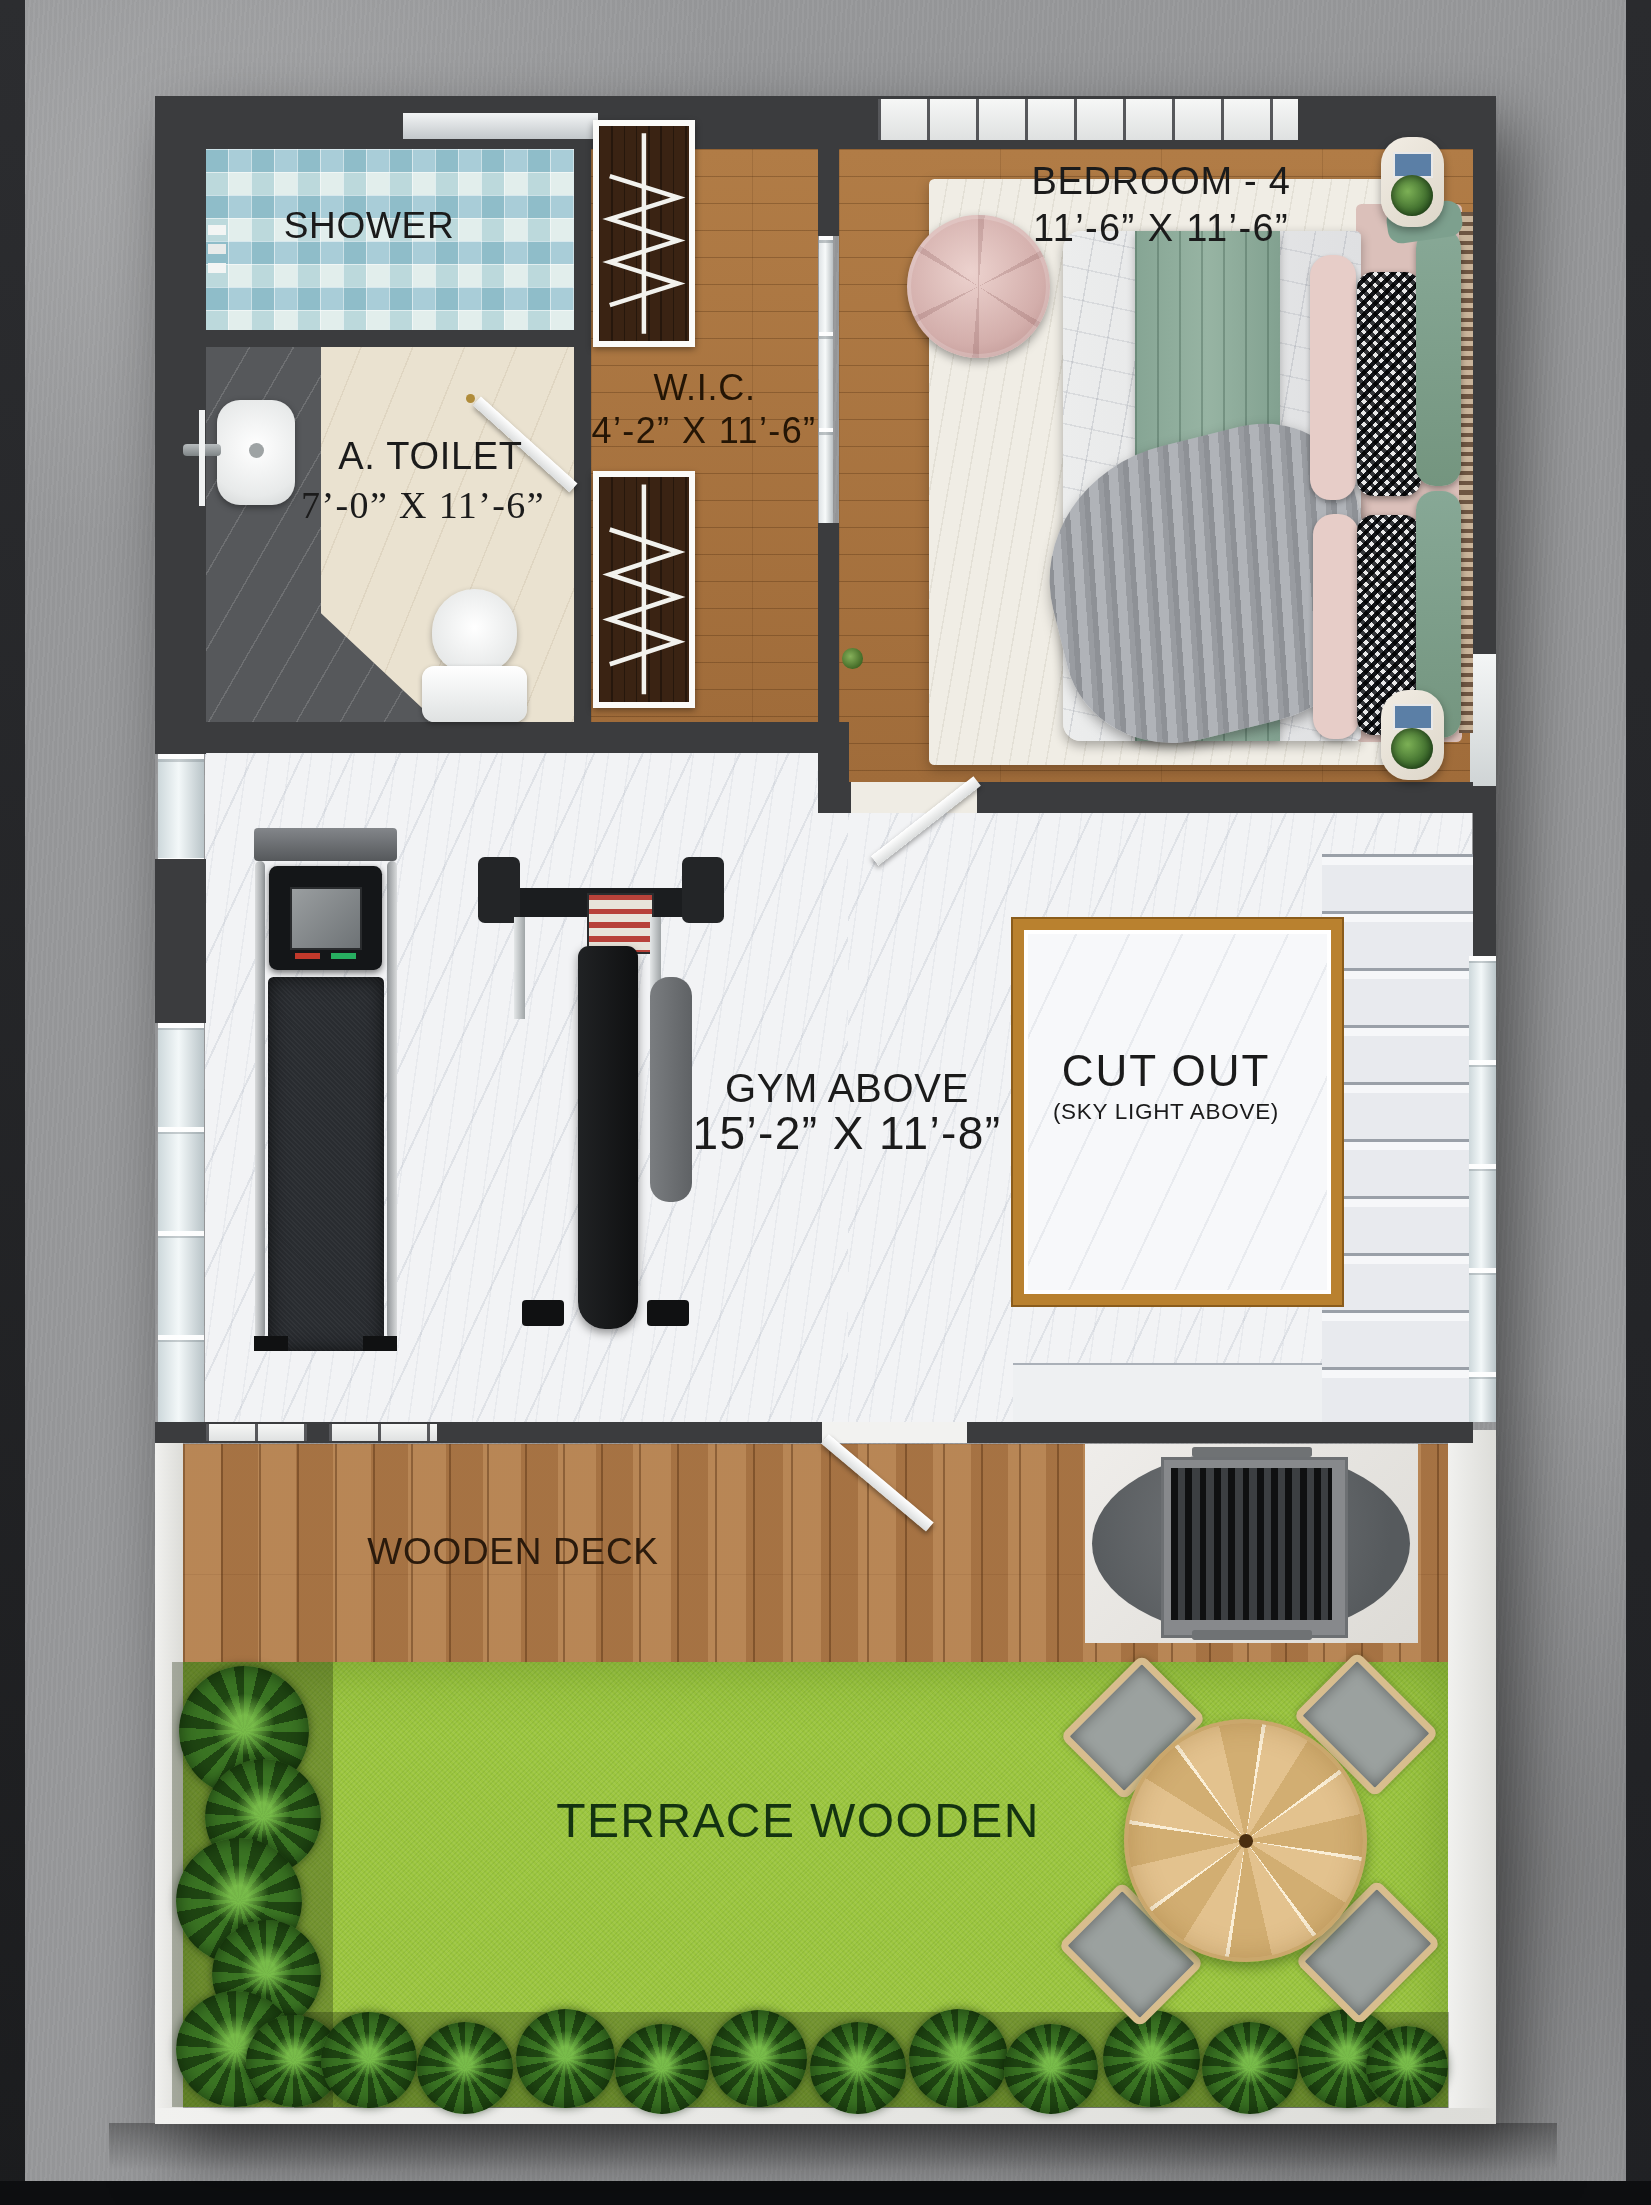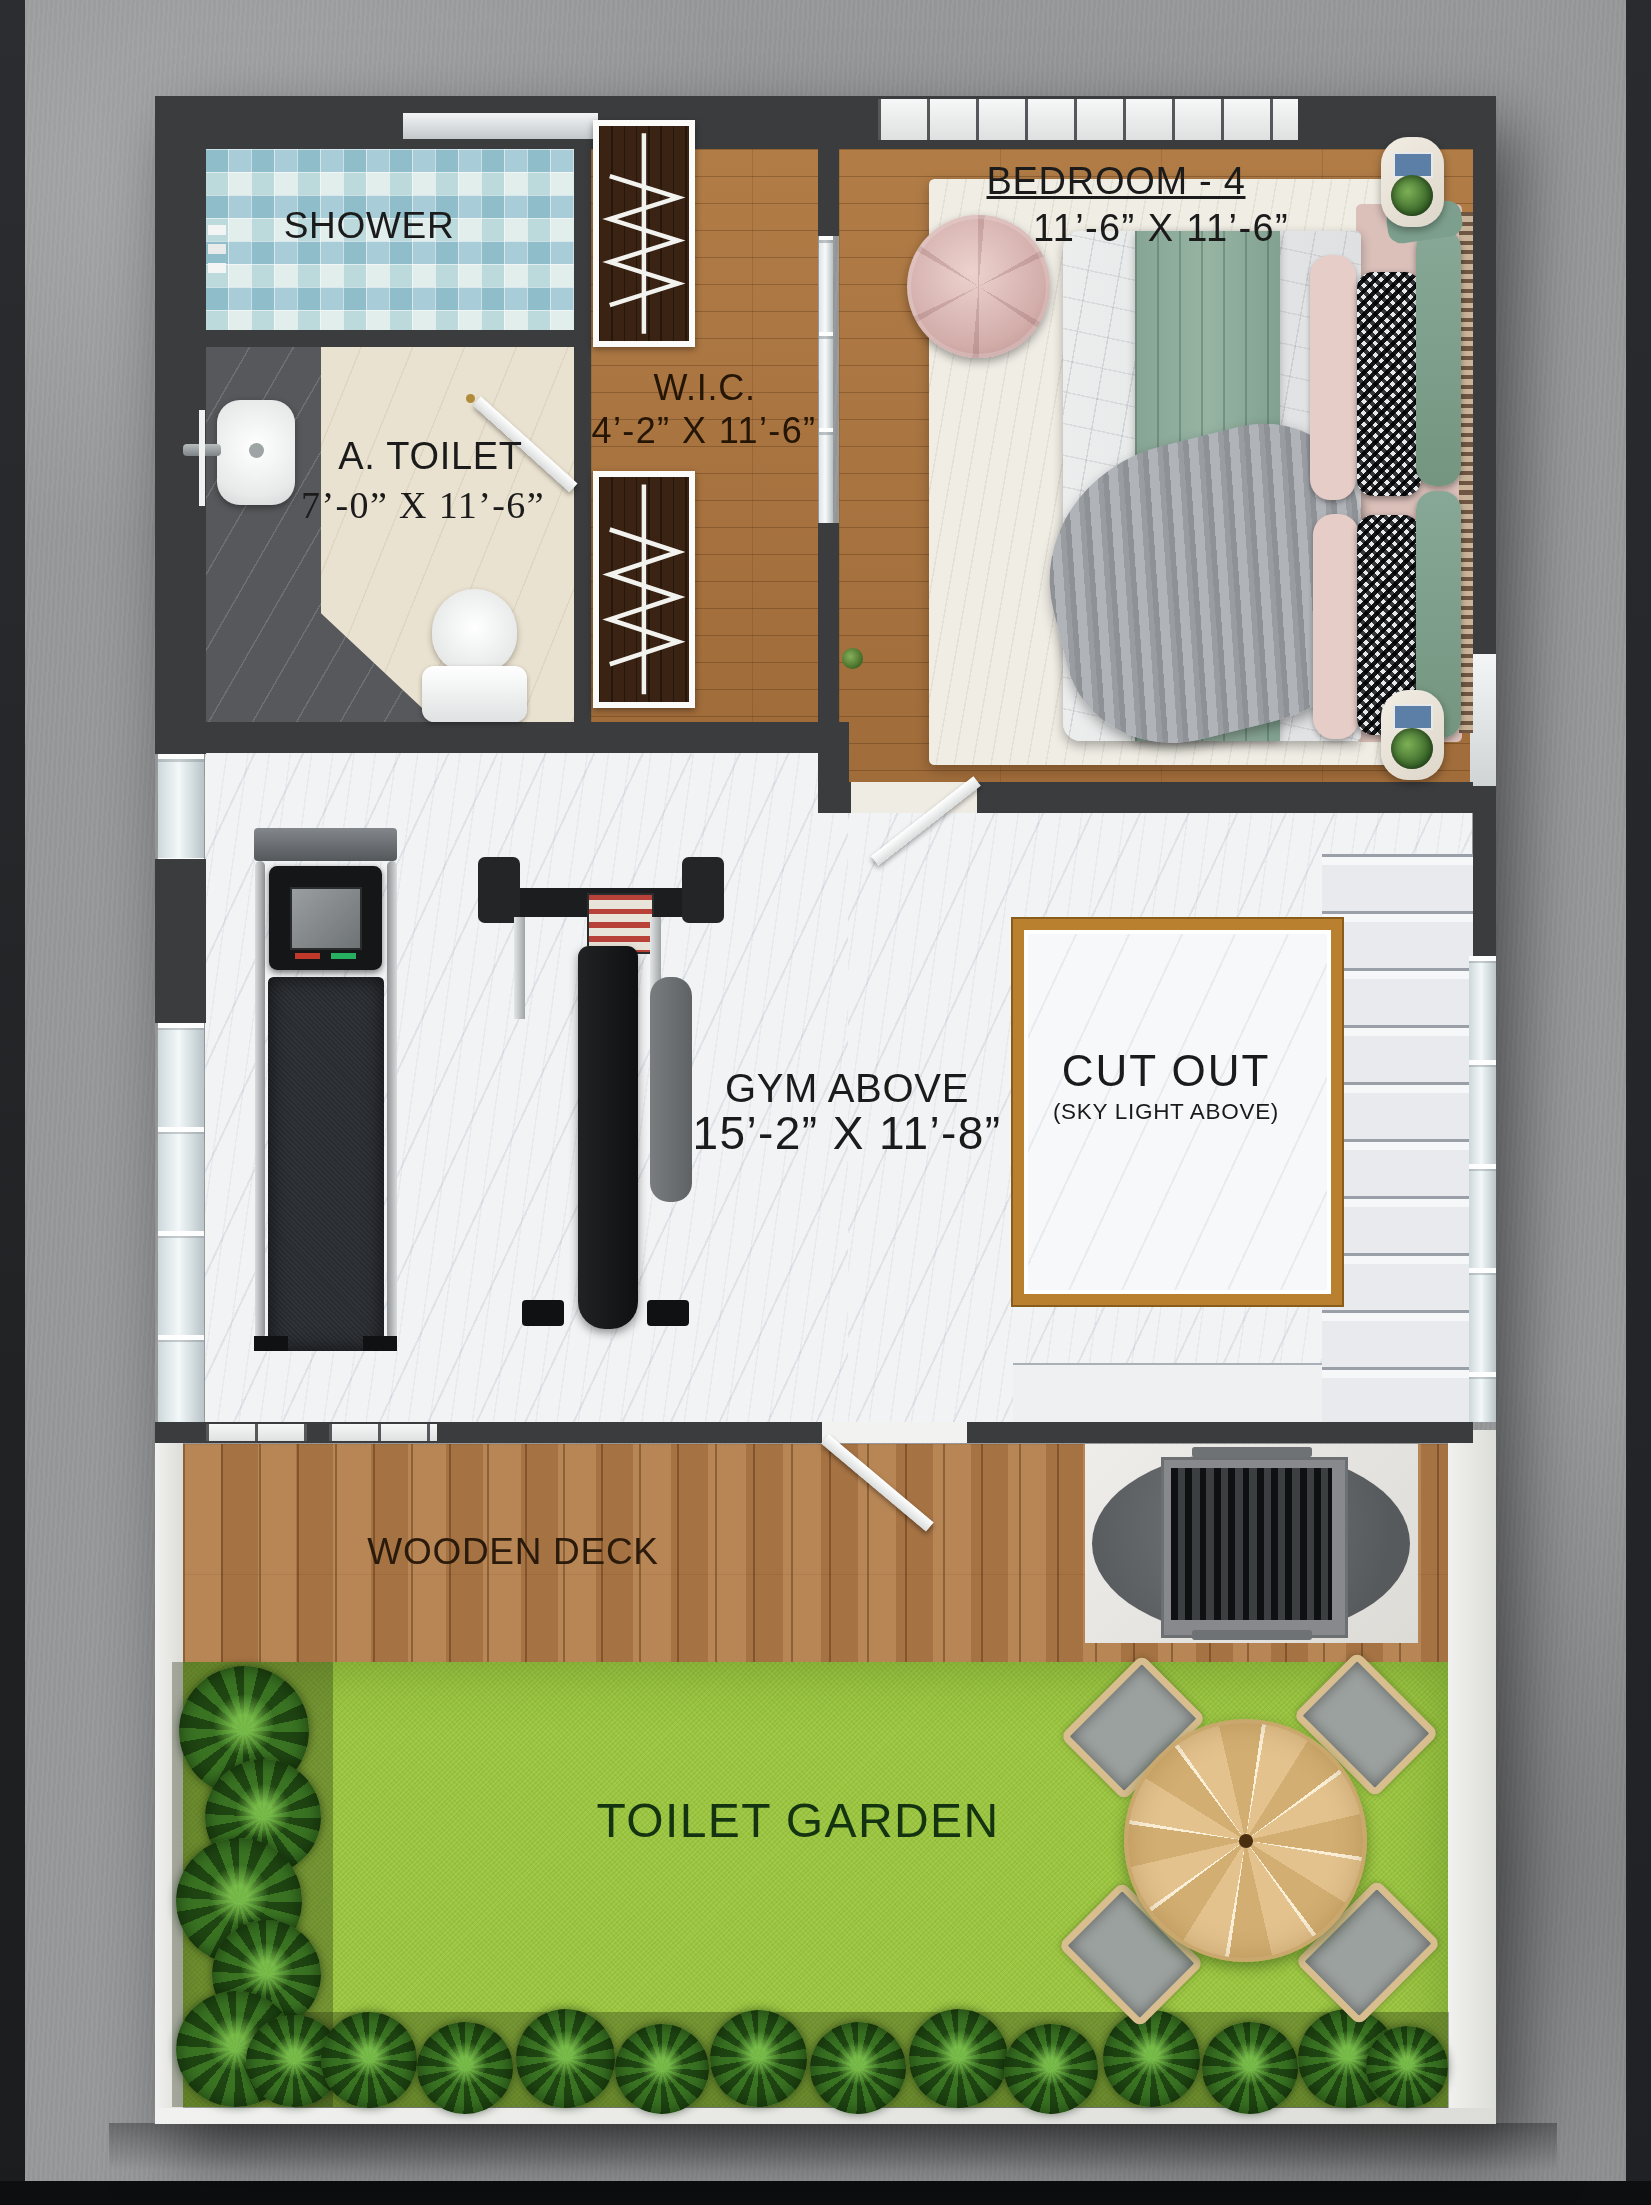--- a/index.html
+++ b/index.html
@@ -255,23 +255,23 @@
       repeating-conic-gradient(from 8deg, rgba(255,246,226,.9) 0 2deg, rgba(0,0,0,0) 2deg 45deg),
       repeating-conic-gradient(from 10deg, #e3c28e 0 22deg, #d2ae72 22deg 45deg);box-shadow:0 5.5px 13.7px rgba(30,60,10,.45), inset 0 0 27px rgba(120,80,20,.25);">
     <div class="abs" style="left:111px;top:111px;width:13.7px;height:13.7px;border-radius:50%;background:#4a2e10;"></div>
   </div>
 
   <div class="lbl" style="left:239px;top:205px;width:260px;height:41px;font-size:37px;">SHOWER</div>
   <div class="lbl" style="left:287px;top:436px;width:287px;height:41px;text-align:center;">A. TOILET</div>
   <div class="lbl dims" style="left:266px;top:484px;width:314px;height:41px;font-family:Liberation Serif, serif;">7’-0” X 11’-6”</div>
   <div class="lbl" style="left:591px;top:368px;width:227px;height:40px;color:#241505;font-size:36px;">W.I.C.</div>
   <div class="lbl dims" style="left:577px;top:411px;width:254px;height:40px;color:#241505;font-size:36px;">4’-2” X 11’-6”</div>
-  <div class="lbl" style="left:952px;top:161px;width:328px;height:40px;text-decoration:underline;">BEDROOM - 4</div>
+  <div class="lbl" style="left:997px;top:161px;width:328px;height:40px;">BEDROOM - 4</div>
   <div class="lbl dims" style="left:997px;top:208px;width:328px;height:40px;text-align:right;">11’-6” X 11’-6”</div>
   <div class="lbl" style="left:690px;top:1067px;width:314px;height:42px;font-size:40px;">GYM ABOVE</div>
   <div class="lbl dims" style="left:683px;top:1112px;width:328px;height:42px;font-size:46px;">15’-2” X 11’-8”</div>
   <div class="lbl" style="left:995px;top:1047px;width:342px;height:48px;font-size:44px;letter-spacing:2px;">CUT OUT</div>
   <div class="lbl" style="left:995px;top:1097px;width:342px;height:29px;font-size:22.5px;letter-spacing:0.7px;">(SKY LIGHT ABOVE)</div>
   <div class="lbl" style="left:342px;top:1532px;width:342px;height:40px;color:#2a1a0c;font-size:37px;">WOODEN DECK</div>
-  <div class="lbl" style="left:593px;top:1793px;width:410px;height:55px;color:#143311;font-size:48px;letter-spacing:1.4px;">TOILET GARDEN</div>
+  <div class="lbl" style="left:593px;top:1793px;width:410px;height:55px;color:#143311;font-size:48px;letter-spacing:1.4px;">TERRACE WOODEN</div>
 
 </div>
 
 
 </body></html>

